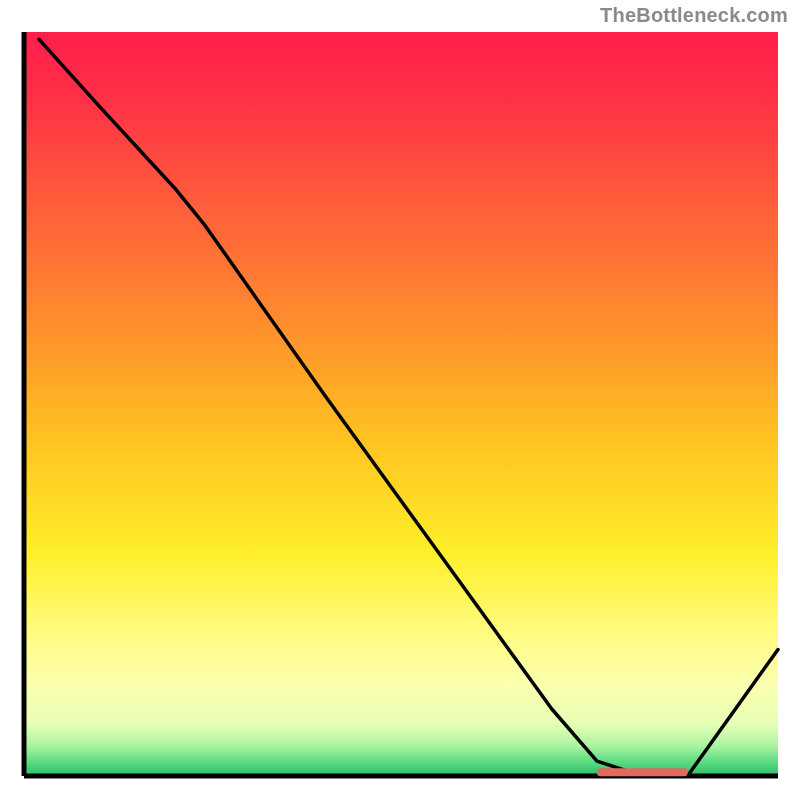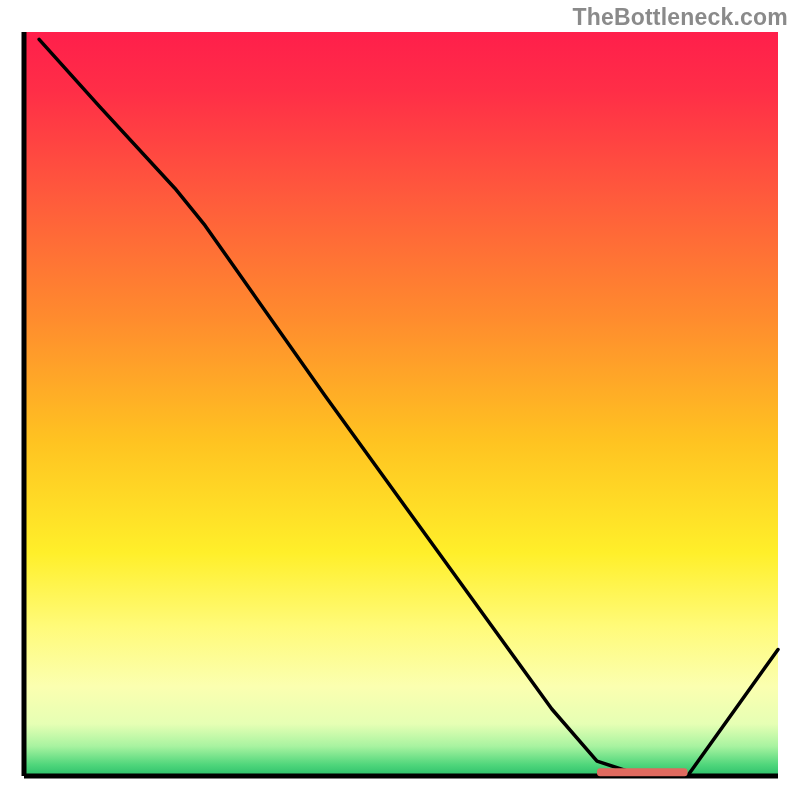--- a/index.html
+++ b/index.html
@@ -7,21 +7,21 @@
     padding: 0;
     width: 800px;
     height: 800px;
     background: #ffffff;
     font-family: Arial, Helvetica, sans-serif;
   }
   .attribution {
     position: absolute;
     top: 4px;
     right: 12px;
-    font-size: 23px;
+    font-size: 20px;
     font-weight: 600;
     color: #8a8a8a;
     letter-spacing: 0.2px;
   }
   .chart-wrap {
     position: absolute;
     left: 20px;
     top: 30px;
     width: 760px;
     height: 750px;

